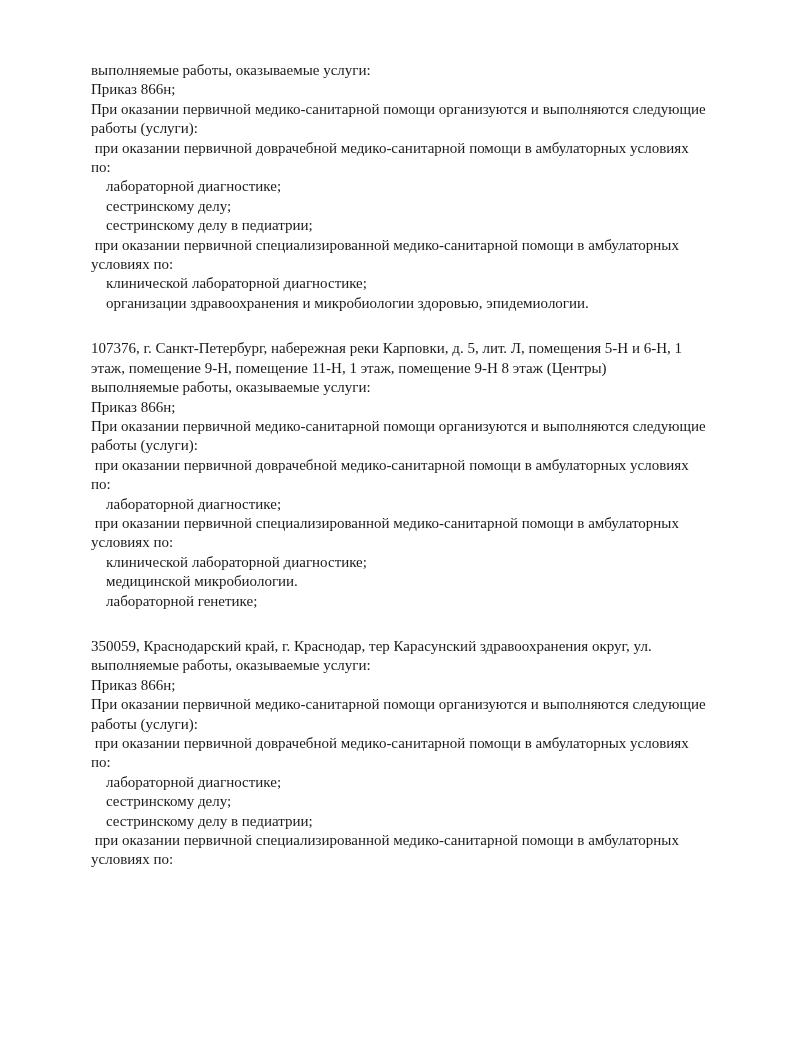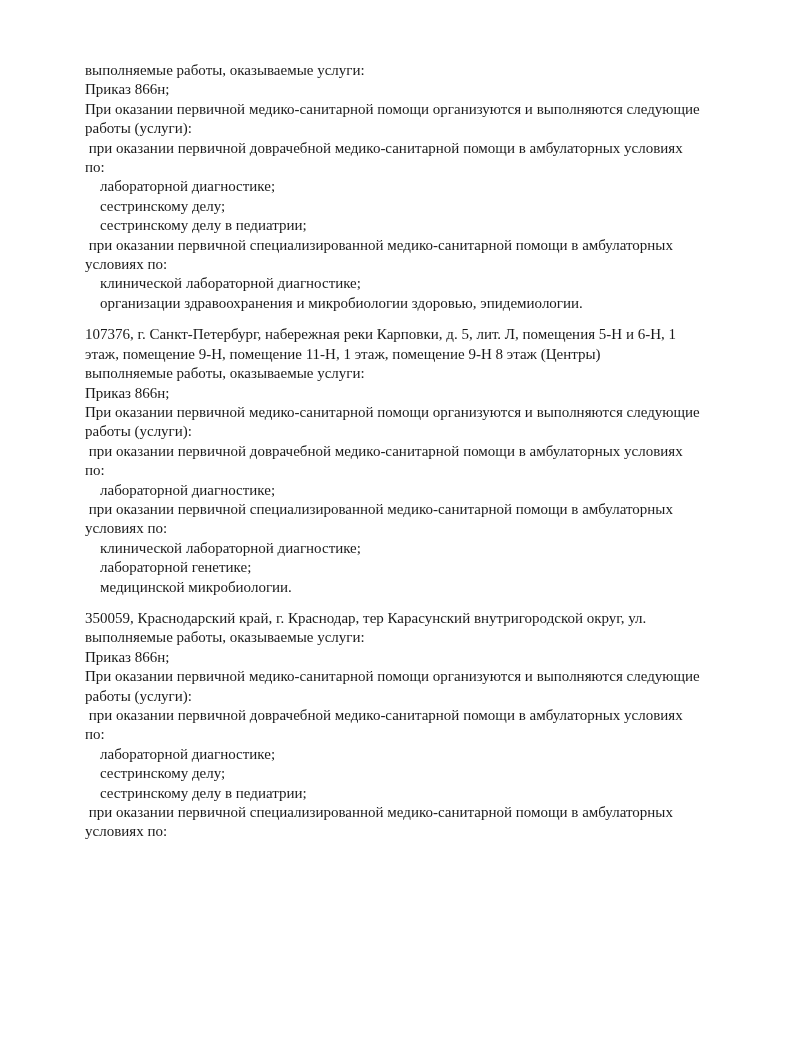--- a/index.html
+++ b/index.html
@@ -10,29 +10,29 @@
   .page {
     position: relative;
     width: 793px;
     height: 1053px;
     background: #ffffff;
     overflow: hidden;
     font-family: "Liberation Serif", serif;
   }
   .doc {
     position: absolute;
-    left: 85px;
+    left: 91px;
     top: 61px;
     width: 660px;
     color: #1a1a1a;
     font-size: 15px;
     line-height: 19.4px;
   }
   .section + .section {
-    margin-top: 12px; 
+    margin-top: 26px; 
   }
   .line {
     white-space: pre;      
     min-height: 19.4px;
   }
 </style>
 </head>
 <body>
 
 <div class="page">
@@ -58,25 +58,25 @@
         <div class="line">выполняемые работы, оказываемые услуги:</div>
         <div class="line">Приказ 866н;</div>
         <div class="line">При оказании первичной медико-санитарной помощи организуются и выполняются следующие</div>
         <div class="line">работы (услуги):</div>
         <div class="line"> при оказании первичной доврачебной медико-санитарной помощи в амбулаторных условиях</div>
         <div class="line">по:</div>
         <div class="line">    лабораторной диагностике;</div>
         <div class="line"> при оказании первичной специализированной медико-санитарной помощи в амбулаторных</div>
         <div class="line">условиях по:</div>
         <div class="line">    клинической лабораторной диагностике;</div>
+        <div class="line">    медицинской микробиологии.</div>
         <div class="line">    лабораторной генетике;</div>
-        <div class="line">    медицинской микробиологии.</div>
       </div>
       <div class="section">
-        <div class="line">350059, Краснодарский край, г. Краснодар, тер Карасунский внутригородской округ, ул.</div>
+        <div class="line">350059, Краснодарский край, г. Краснодар, тер Карасунский здравоохранения округ, ул.</div>
         <div class="line">выполняемые работы, оказываемые услуги:</div>
         <div class="line">Приказ 866н;</div>
         <div class="line">При оказании первичной медико-санитарной помощи организуются и выполняются следующие</div>
         <div class="line">работы (услуги):</div>
         <div class="line"> при оказании первичной доврачебной медико-санитарной помощи в амбулаторных условиях</div>
         <div class="line">по:</div>
         <div class="line">    лабораторной диагностике;</div>
         <div class="line">    сестринскому делу;</div>
         <div class="line">    сестринскому делу в педиатрии;</div>
         <div class="line"> при оказании первичной специализированной медико-санитарной помощи в амбулаторных</div>

